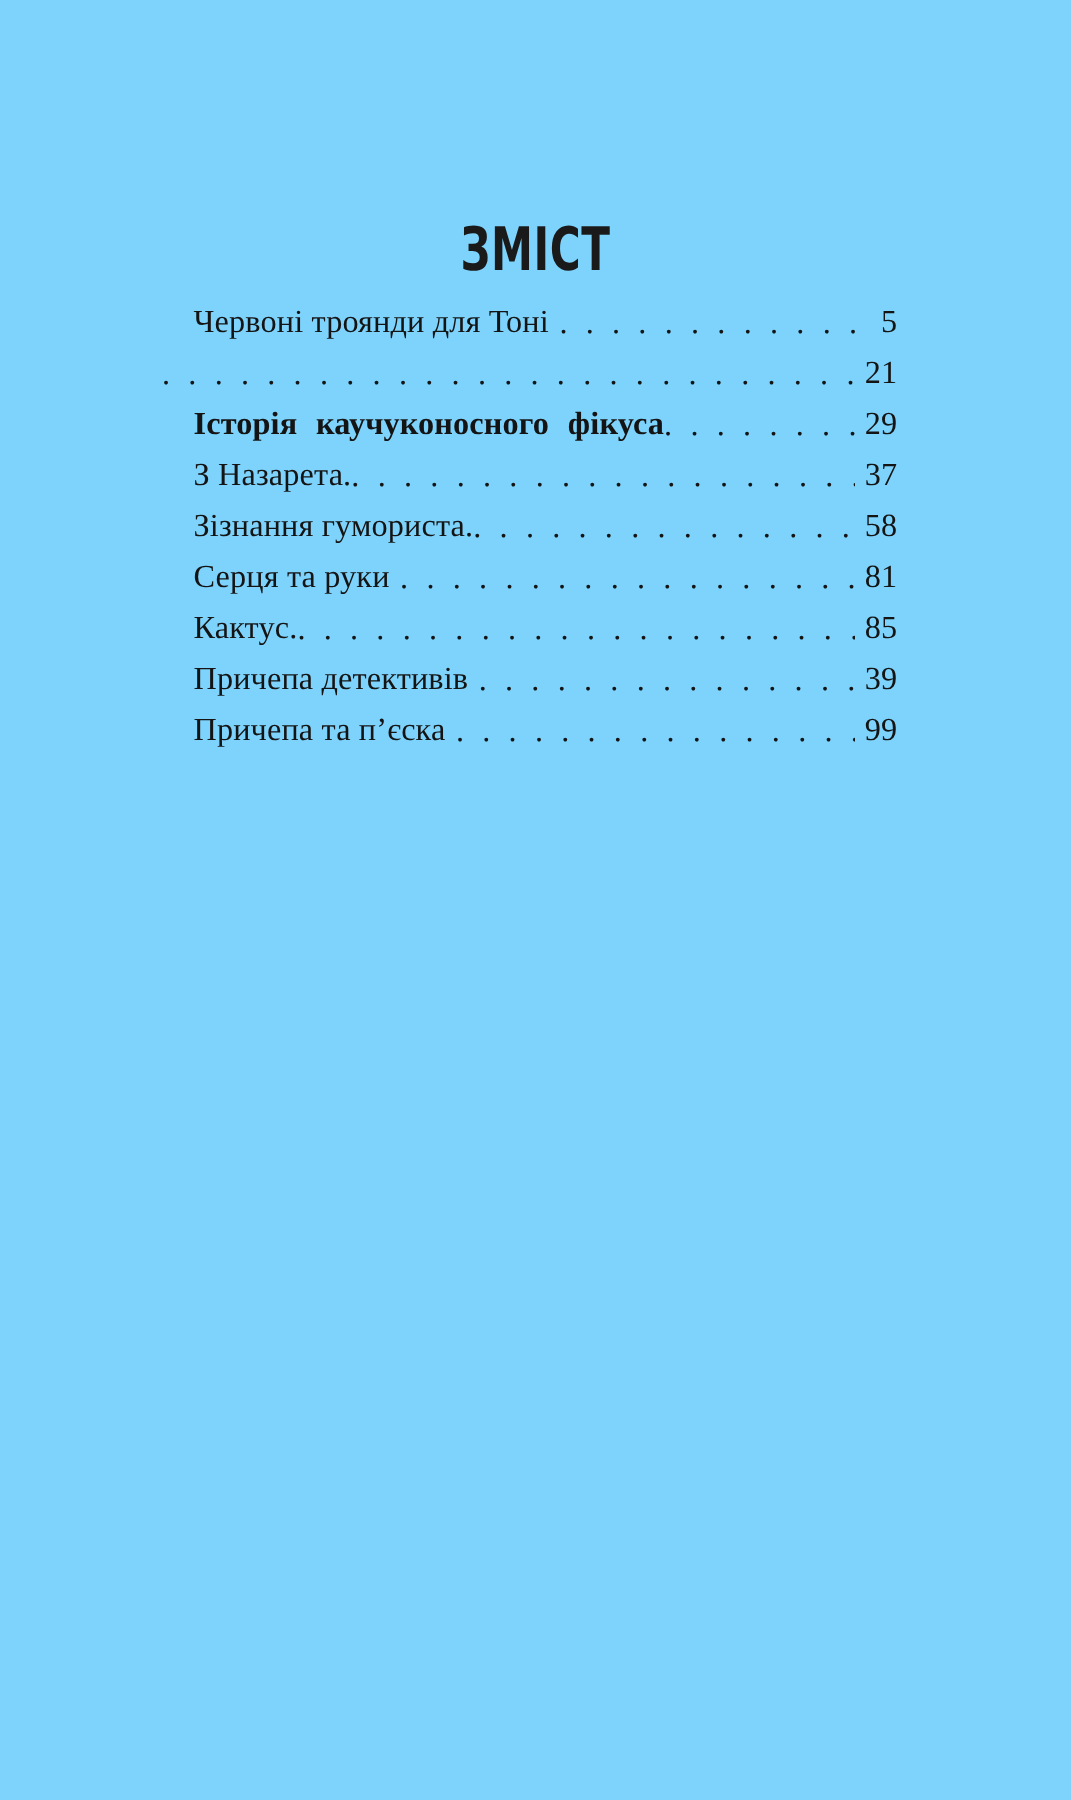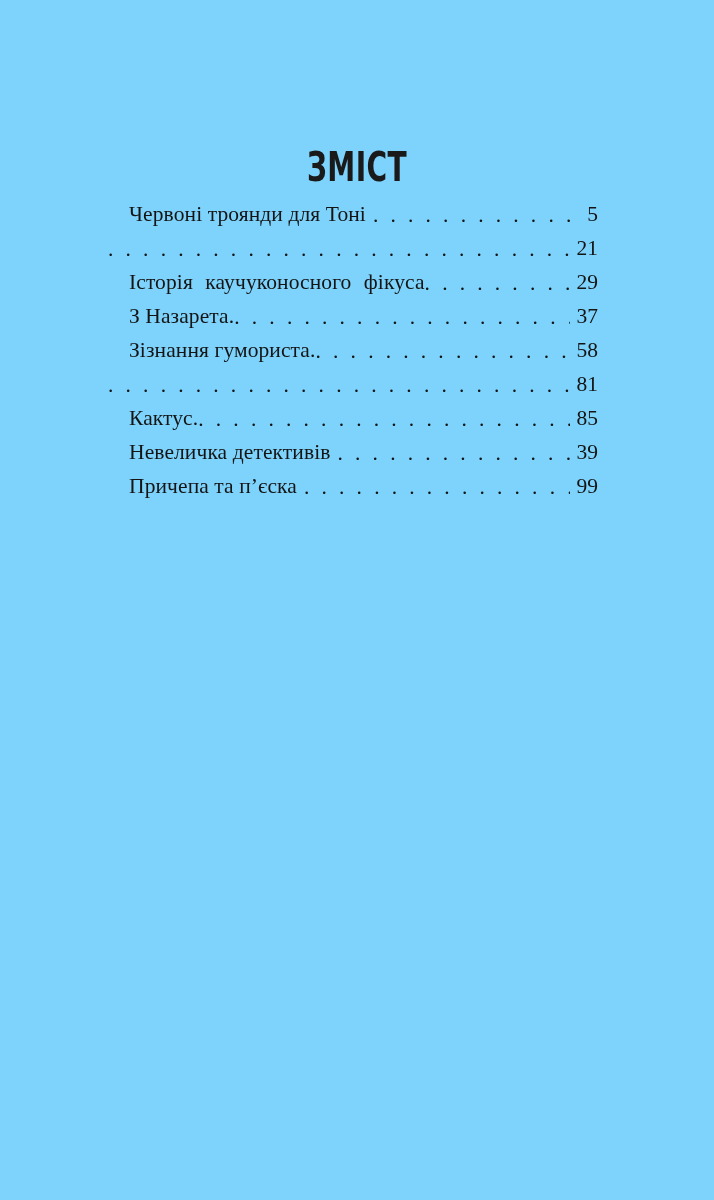--- a/index.html
+++ b/index.html
@@ -61,20 +61,21 @@
 
   .toc-label {
     flex: 0 0 auto;
     letter-spacing: 0.1px;
     margin-left: 28px;
   }
 
   
   .toc-row.wide-words .toc-label {
     word-spacing: 7px;
+    font-weight: bold;
   }
 
   
   .toc-gap {
     flex: 0 0 auto;
     width: 7px;
   }
   .toc-row.tight .toc-gap {
     width: 0px;
   }
@@ -140,32 +141,33 @@
         <span class="toc-leader"></span>
         <span class="toc-page">37</span>
       </li>
       <li class="toc-row tight">
         <span class="toc-label">Зізнання гумориста.</span>
         <span class="toc-gap"></span>
         <span class="toc-leader"></span>
         <span class="toc-page">58</span>
       </li>
       <li class="toc-row">
+        <span class="toc-label">Серця та руки</span>
         <span class="toc-gap"></span>
         <span class="toc-leader"></span>
         <span class="toc-page">81</span>
       </li>
       <li class="toc-row tight">
         <span class="toc-label">Кактус.</span>
         <span class="toc-gap"></span>
         <span class="toc-leader"></span>
         <span class="toc-page">85</span>
       </li>
       <li class="toc-row">
-        <span class="toc-label">Невеличка детективів</span>
+        <span class="toc-label">Причепа детективів</span>
         <span class="toc-gap"></span>
         <span class="toc-leader"></span>
         <span class="toc-page">39</span>
       </li>
       <li class="toc-row">
         <span class="toc-label">Причепа та п’єска</span>
         <span class="toc-gap"></span>
         <span class="toc-leader"></span>
         <span class="toc-page">99</span>
       </li>

